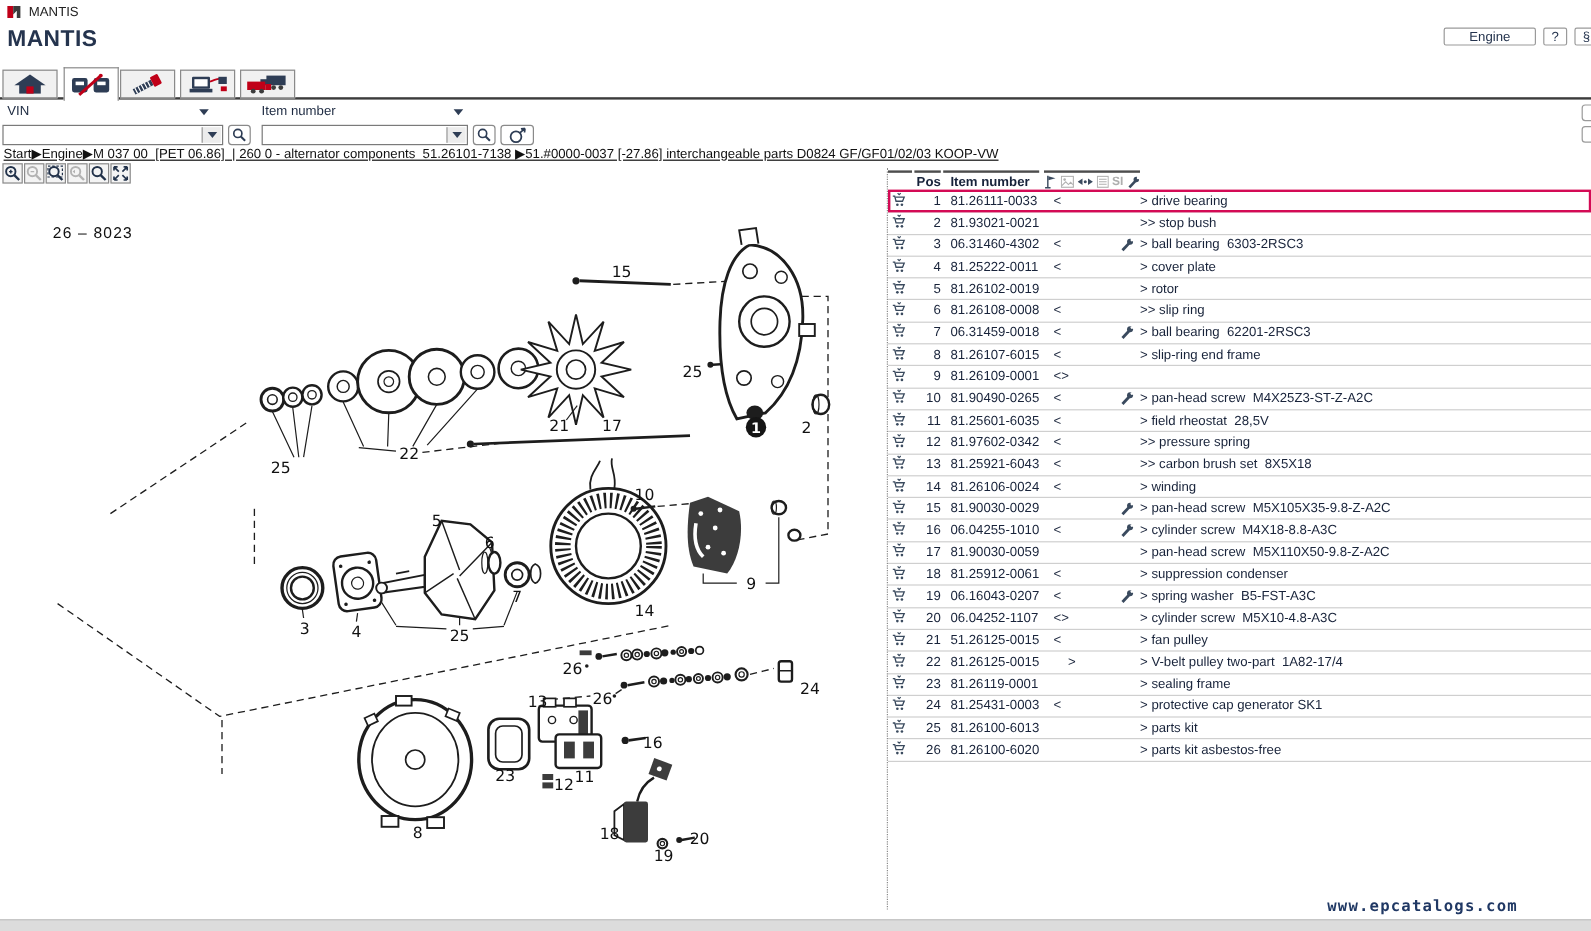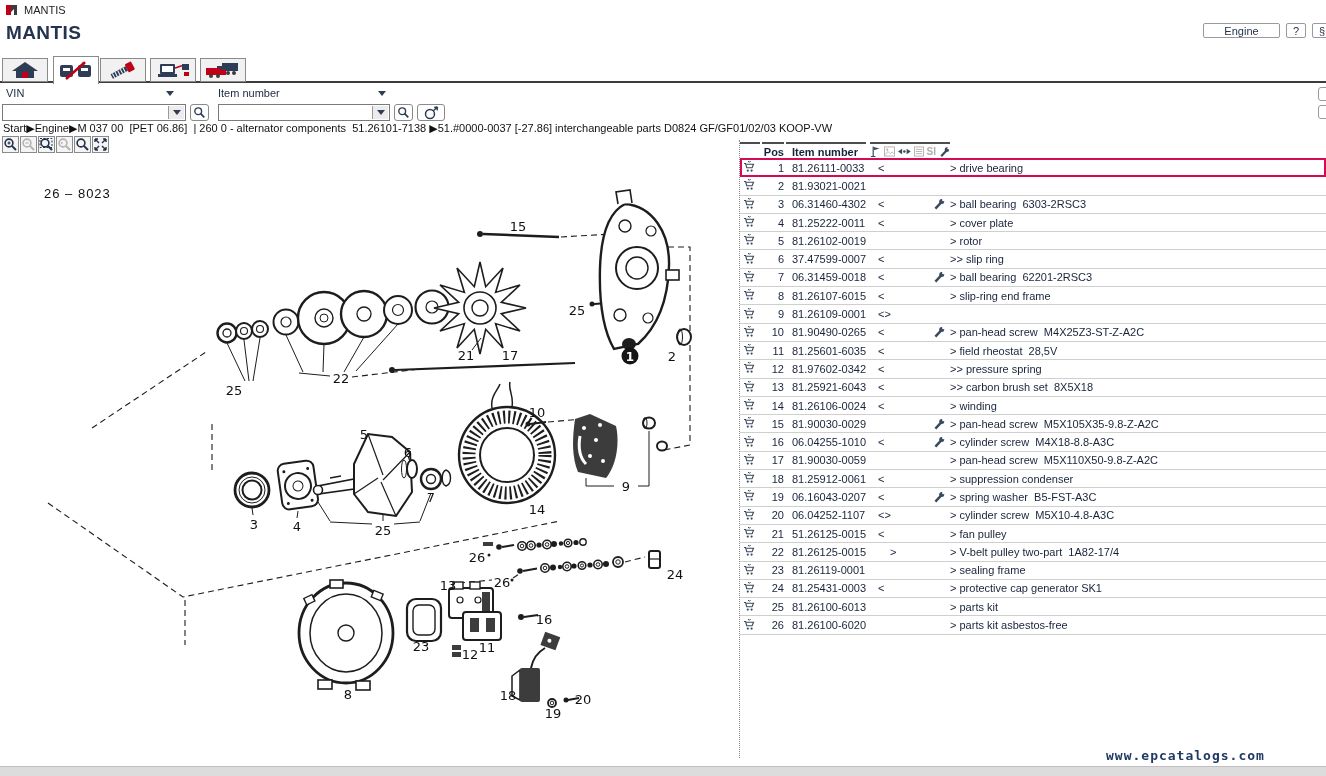--- a/index.html
+++ b/index.html
@@ -22,21 +22,21 @@
   .flabel{position:absolute;top:87px;font-size:11px;color:#1c2940;}
   .fl-arrow{position:absolute;top:91px;width:0;height:0;border-left:4px solid transparent;border-right:4px solid transparent;border-top:5px solid #2e3d55;}
   .combo{position:absolute;top:104px;height:17px;border:1px solid #7a7a7a;background:#fff;box-sizing:border-box;}
   .combo .dd{position:absolute;right:1px;top:1px;bottom:1px;width:15px;background:#ececec;border-left:1px solid #9a9a9a;
              display:flex;align-items:center;justify-content:center;}
   .combo .dd i{width:0;height:0;border-left:4px solid transparent;border-right:4px solid transparent;border-top:5px solid #2e3d55;}
   .combo input{position:absolute;left:2px;top:1px;right:18px;bottom:1px;border:none;outline:none;font:11px "Liberation Sans",sans-serif;padding:0;}
   .sqbtn{position:absolute;top:104px;height:17px;border:1px solid #8a8a8a;border-radius:3px;background:#fff;
          box-sizing:border-box;display:flex;align-items:center;justify-content:center;}
   .cutbtn{position:absolute;left:1318px;width:14px;height:14px;border:1px solid #9a9a9a;border-radius:3px;background:#fff;box-sizing:border-box;}
-  .breadcrumb{position:absolute;left:3px;top:122px;font-size:11px;color:#111;white-space:pre;}
+  .breadcrumb{position:absolute;left:3px;top:122px;font-size:11px;color:#111;white-space:pre;text-decoration:underline;}
   
   .zoombar{position:absolute;left:2px;top:136px;display:flex;gap:1px;}
   .zbtn{width:17px;height:17px;border:1px solid #8a8a8a;background:#f4f4f4;box-sizing:border-box;
         display:flex;align-items:center;justify-content:center;padding:0;}
   
   .vsep{position:absolute;left:739px;top:140px;height:618px;border-left:1px dotted #8a8a8a;}
   .figlabel{position:absolute;left:44px;top:186px;font-size:13px;color:#111;letter-spacing:1px;}
   #diagram-svg{position:absolute;left:0;top:0;}
   .ln{stroke:#1d1d1d;fill:none;}
   .f{stroke:#1d1d1d;fill:#fff;}
@@ -500,20 +500,21 @@
           <div class="cell c-name">&gt; drive bearing</div>
         </div>
         <div class="trow">
           <div class="cell c-cart"><svg width="13" height="13" viewBox="0 0 13 13">
               <use href="#i-cart"></use>
             </svg></div>
           <div class="cell c-pos">2</div>
           <div class="cell c-item">81.93021-0021</div>
           <div class="cell c-mk"></div>
           <div class="cell c-wr"></div>
+          <div class="cell c-name">&gt;&gt; stop bush</div>
         </div>
         <div class="trow">
           <div class="cell c-cart"><svg width="13" height="13" viewBox="0 0 13 13">
               <use href="#i-cart"></use>
             </svg></div>
           <div class="cell c-pos">3</div>
           <div class="cell c-item">06.31460-4302</div>
           <div class="cell c-mk">&lt;</div>
           <div class="cell c-wr">
             <svg width="12" height="12" viewBox="0 0 12 12">
@@ -540,21 +541,21 @@
           <div class="cell c-item">81.26102-0019</div>
           <div class="cell c-mk"></div>
           <div class="cell c-wr"></div>
           <div class="cell c-name">&gt; rotor</div>
         </div>
         <div class="trow">
           <div class="cell c-cart"><svg width="13" height="13" viewBox="0 0 13 13">
               <use href="#i-cart"></use>
             </svg></div>
           <div class="cell c-pos">6</div>
-          <div class="cell c-item">37.47599-0007</div>
+          <div class="cell c-item">81.26108-0008</div>
           <div class="cell c-mk">&lt;</div>
           <div class="cell c-wr"></div>
           <div class="cell c-name">&gt;&gt; slip ring</div>
         </div>
         <div class="trow">
           <div class="cell c-cart"><svg width="13" height="13" viewBox="0 0 13 13">
               <use href="#i-cart"></use>
             </svg></div>
           <div class="cell c-pos">7</div>
           <div class="cell c-item">06.31459-0018</div>

